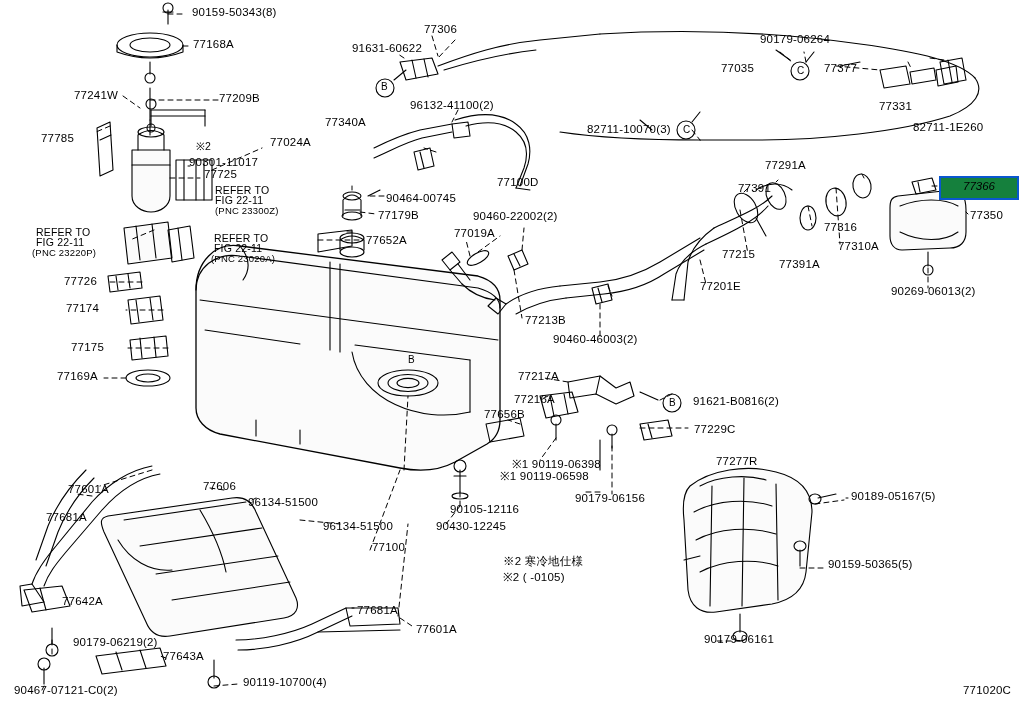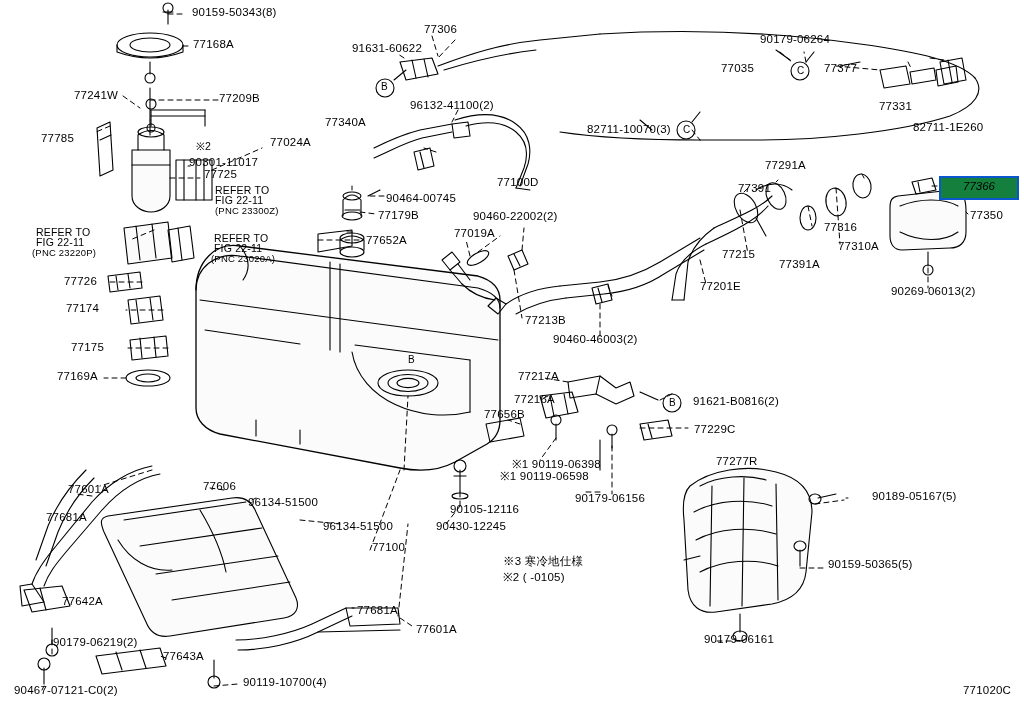--- a/index.html
+++ b/index.html
@@ -379,44 +379,44 @@
   <div class="lbl" style="left:693px;top:395px;">91621-B0816(2)</div>
   <div class="lbl" style="left:514px;top:393px;">77216A</div>
   <div class="lbl" style="left:484px;top:408px;">77656B</div>
   <div class="lbl" style="left:694px;top:423px;">77229C</div>
   <div class="lbl" style="left:716px;top:455px;">77277R</div>
   <div class="lbl" style="left:500px;top:456px;margin-left:12px;">※1 90119-06398</div>
   <div class="lbl" style="left:500px;top:468px;">※1 90119-06598</div>
   <div class="lbl" style="left:68px;top:483px;">77601A</div>
   <div class="lbl" style="left:203px;top:480px;">77606</div>
   <div class="lbl" style="left:575px;top:492px;">90179-06156</div>
-  <div class="lbl" style="left:872px;top:490px;text-align:right;">90189-05167(5)</div>
+  <div class="lbl" style="left:851px;top:490px;text-align:right;">90189-05167(5)</div>
   <div class="lbl" style="left:46px;top:511px;">77681A</div>
   <div class="lbl" style="left:248px;top:496px;">96134-51500</div>
   <div class="lbl" style="left:450px;top:503px;">90105-12116</div>
   <div class="lbl" style="left:323px;top:520px;">96134-51500</div>
   <div class="lbl" style="left:408px;top:520px;margin-left:28px;">90430-12245</div>
   <div class="lbl" style="left:828px;top:558px;">90159-50365(5)</div>
   <div class="lbl" style="left:372px;top:541px;">77100</div>
   <div class="lbl" style="left:62px;top:595px;">77642A</div>
   <div class="lbl" style="left:357px;top:604px;">77681A</div>
   <div class="lbl" style="left:416px;top:623px;">77601A</div>
-  <div class="lbl" style="left:53px;top:636px;">90179-06219(2)</div>
+  <div class="lbl" style="left:53px;top:636px;padding-left:20px;">90179-06219(2)</div>
   <div class="lbl" style="left:163px;top:650px;">77643A</div>
   <div class="lbl" style="left:704px;top:633px;">90179-06161</div>
   <div class="lbl" style="left:14px;top:684px;">90467-07121-C0(2)</div>
   <div class="lbl" style="left:243px;top:676px;">90119-10700(4)</div>
 
   <div class="lbl" style="left:381px;top:81px;font-size:10px;">B</div>
   <div class="lbl" style="left:408px;top:354px;font-size:10px;">B</div>
   <div class="lbl" style="left:669px;top:397px;font-size:10px;">B</div>
   <div class="lbl" style="left:797px;top:65px;font-size:10px;">C</div>
   <div class="lbl" style="left:683px;top:124px;font-size:10px;">C</div>
 
-  <div class="lbl" style="left:503px;top:554px;">※3 寒冷地仕様</div>
+  <div class="lbl" style="left:503px;top:554px;">※2 寒冷地仕様</div>
   <div class="lbl" style="left:503px;top:569px;">※2 (   -0105)</div>
 
   <div class="lbl" style="left:963px;top:684px;">771020C</div>
 
   <div class="hl" style="left:939px;top:176px;width:76px;height:20px;">
     <span class="t">77366</span>
   </div>
 
 </div>
 

